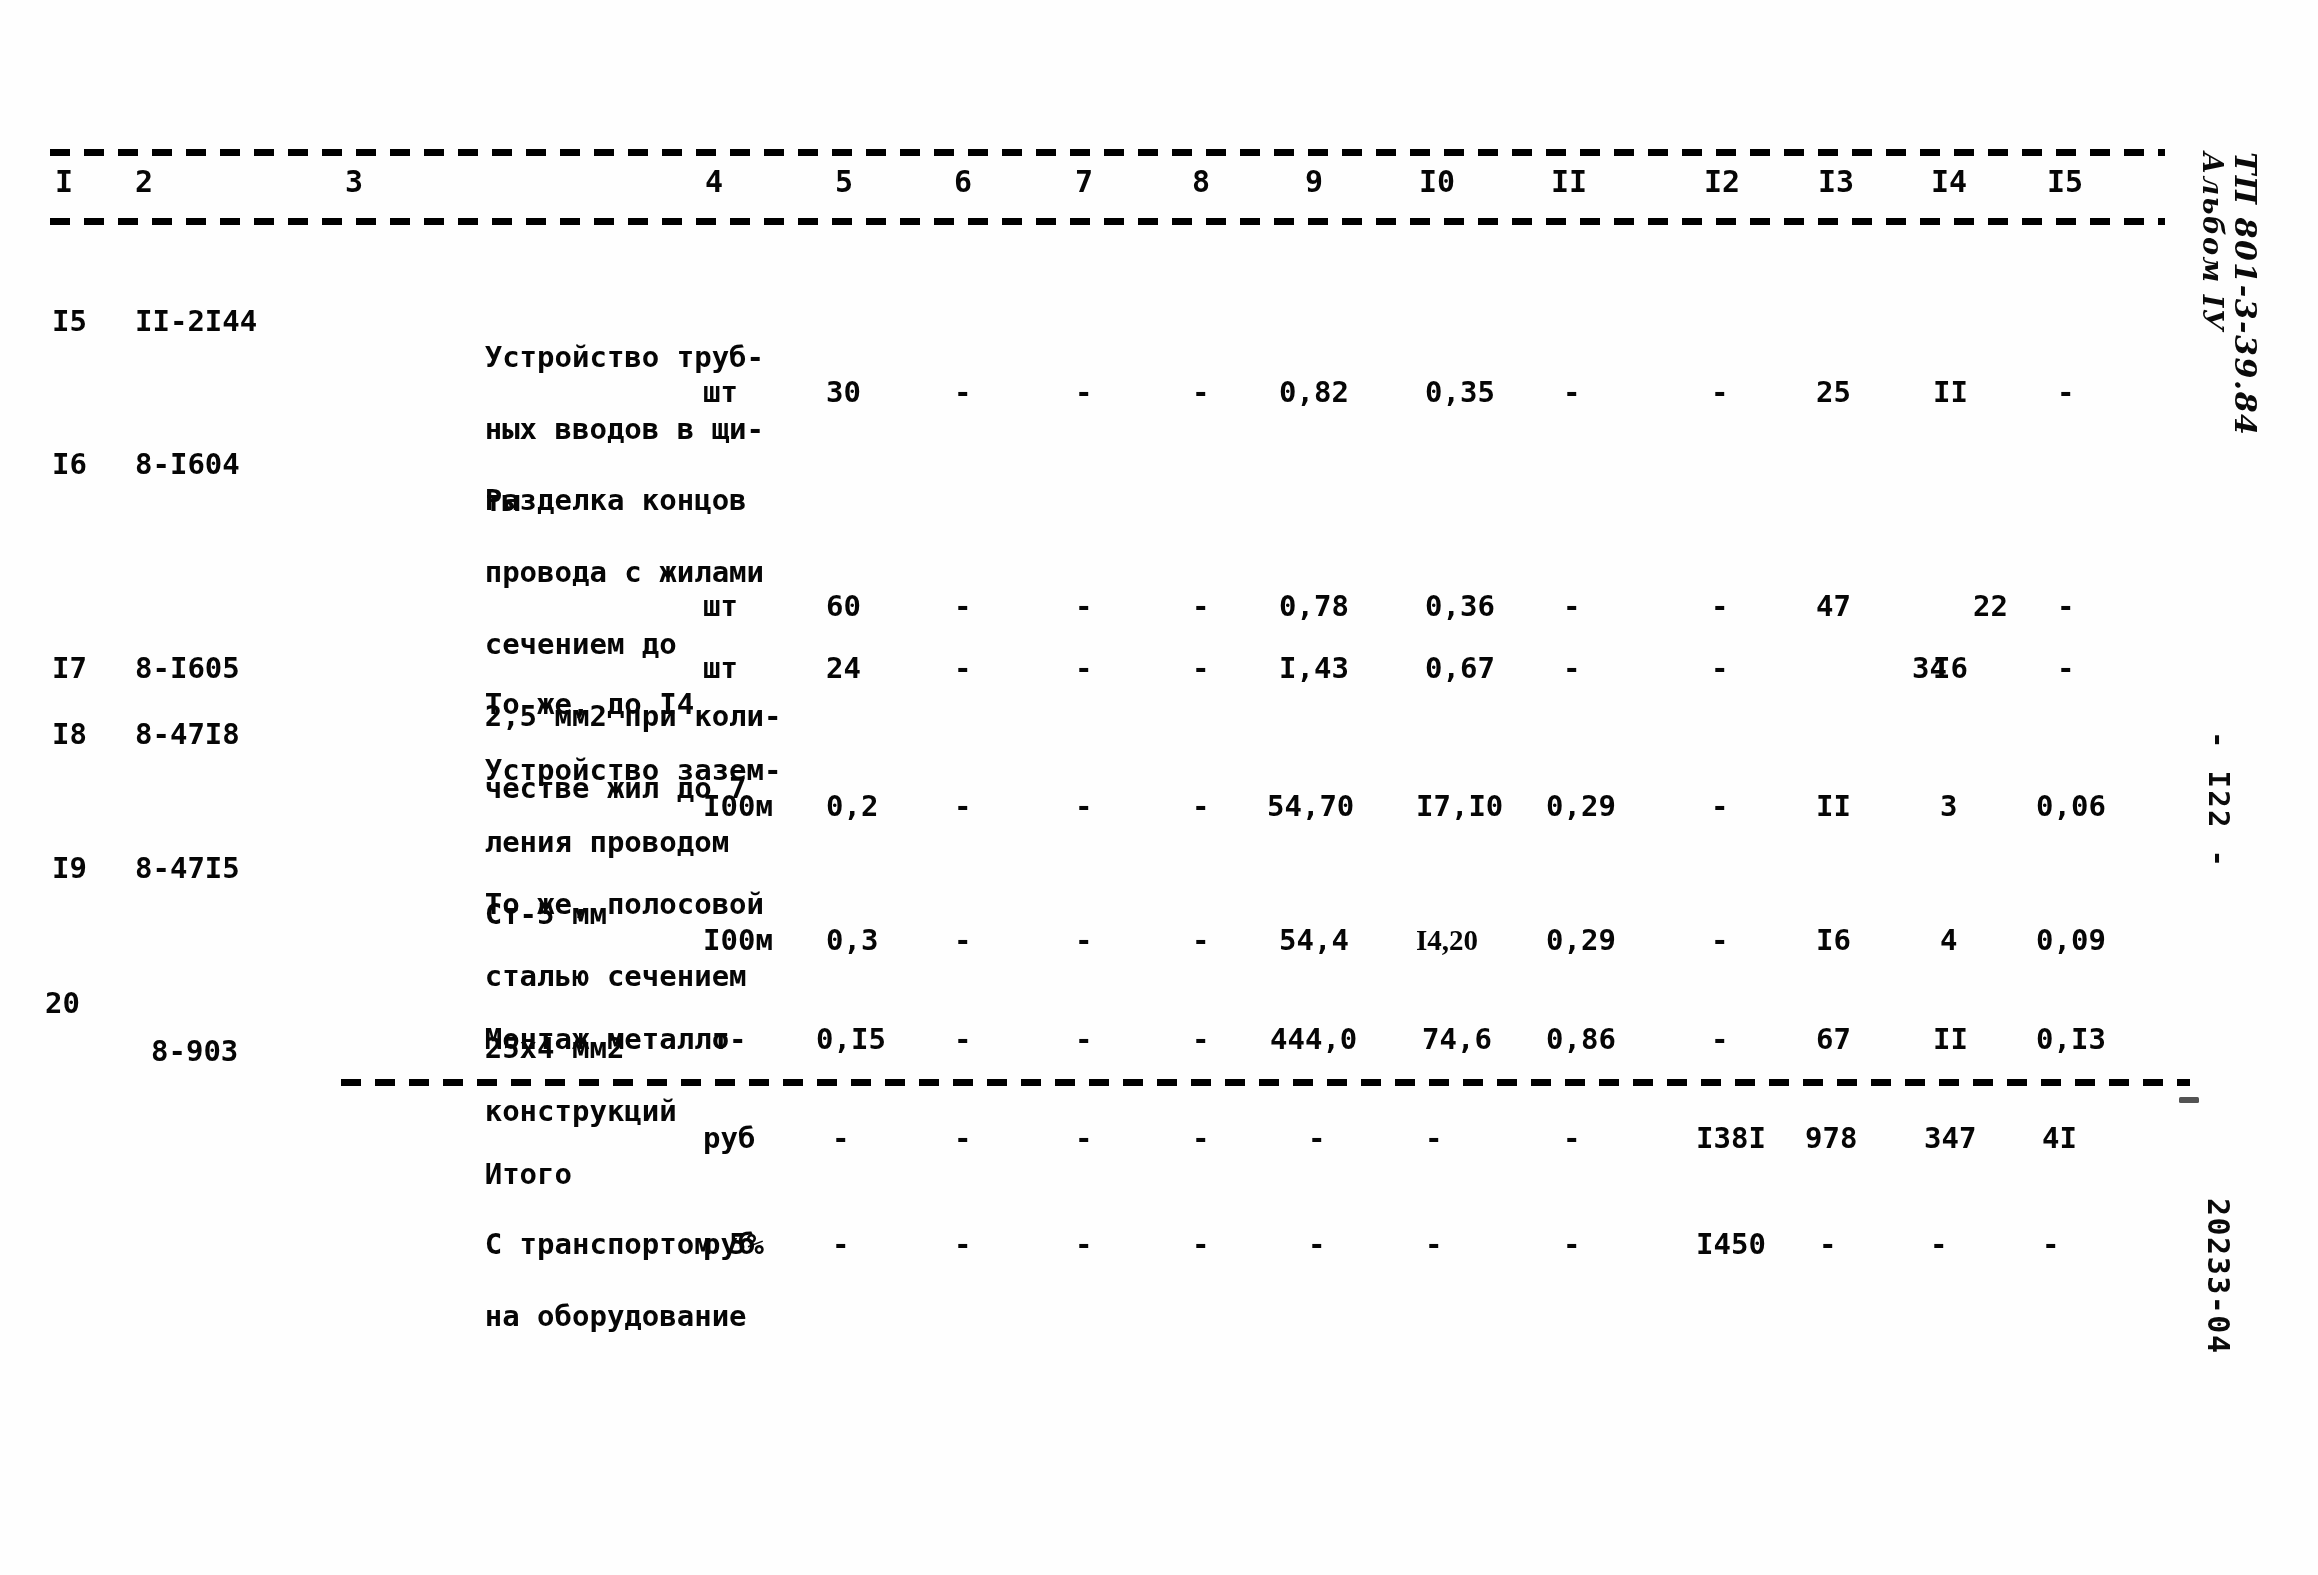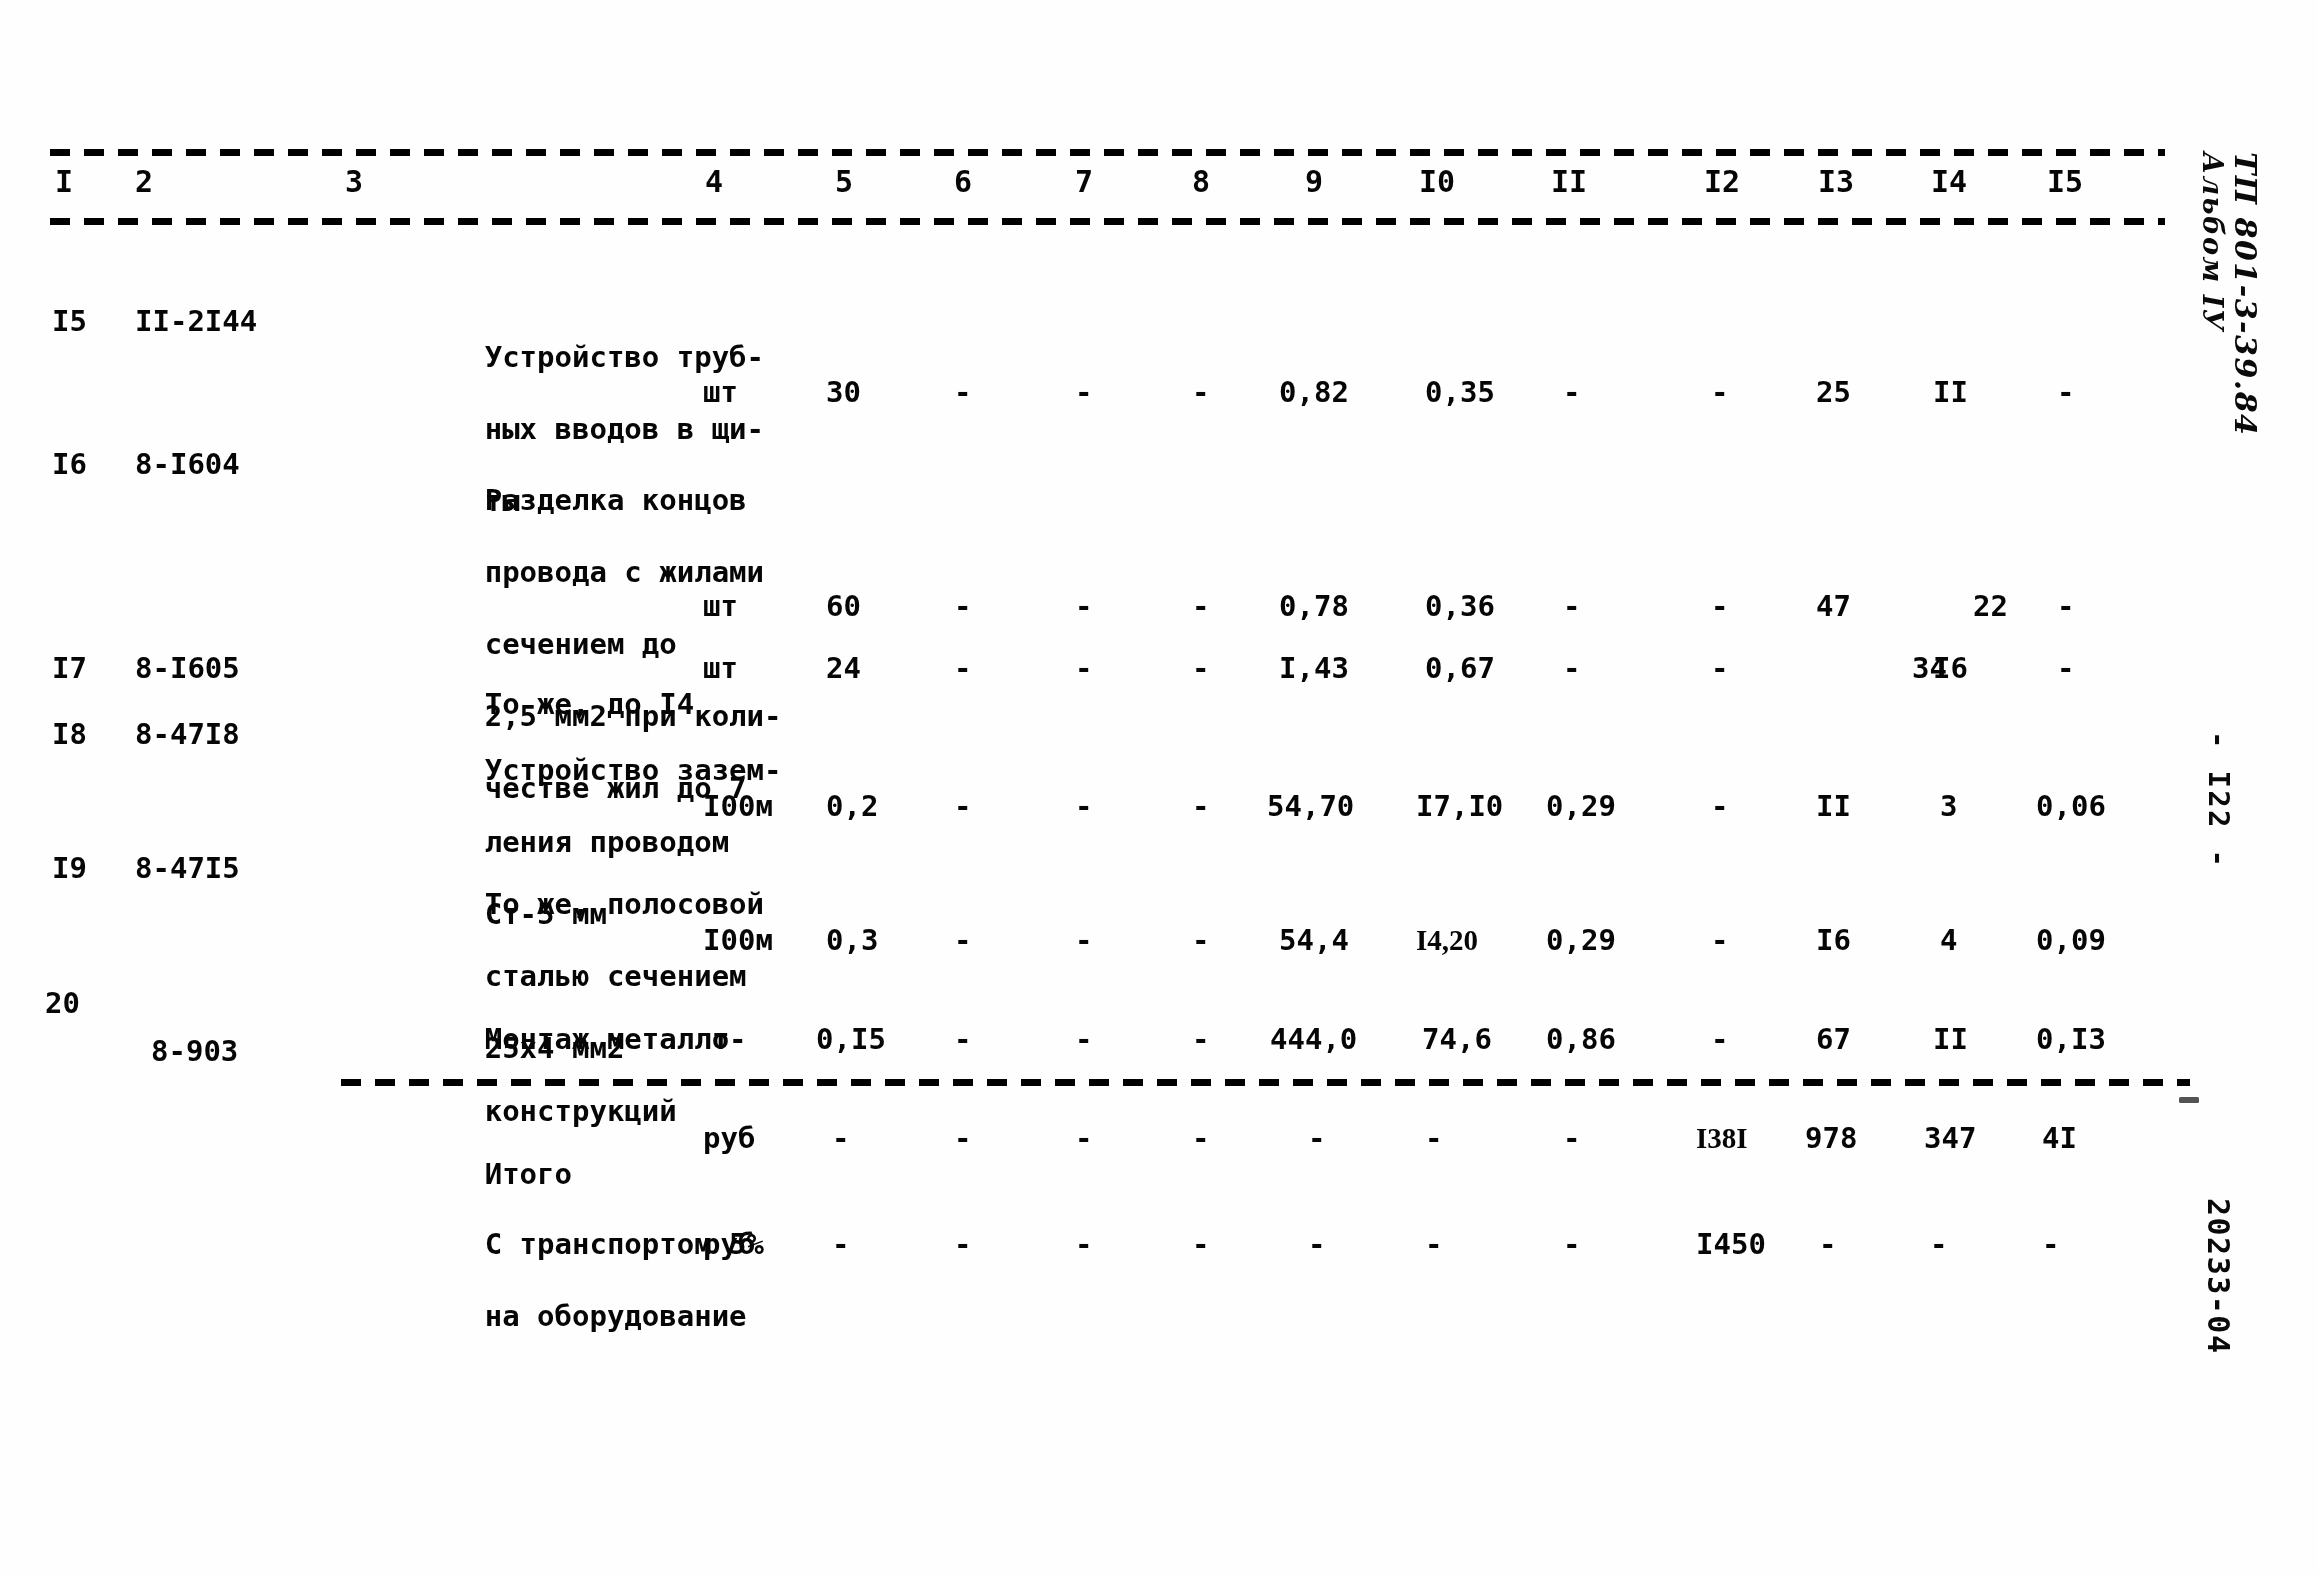--- a/index.html
+++ b/index.html
@@ -261,21 +261,21 @@
         <span>Итого</span>
       </div>
       <div class="cell" style="left:703px;top:1120px;">руб</div>
       <div class="cell num" style="left:832px;top:1120px;">-</div>
       <div class="cell num" style="left:954px;top:1120px;">-</div>
       <div class="cell num" style="left:1075px;top:1120px;">-</div>
       <div class="cell num" style="left:1192px;top:1120px;">-</div>
       <div class="cell num" style="left:1308px;top:1120px;">-</div>
       <div class="cell num" style="left:1425px;top:1120px;">-</div>
       <div class="cell num" style="left:1563px;top:1120px;">-</div>
-      <div class="cell num" style="left:1696px;top:1120px;font-family:Liberation Serif, serif;">I38I</div>
+      <div class="cell num" style="left:1696px;top:1120px;">I38I</div>
       <div class="cell num" style="left:1805px;top:1120px;">978</div>
       <div class="cell num" style="left:1924px;top:1120px;">347</div>
       <div class="cell num" style="left:2042px;top:1120px;">4I</div>
     </div>
 
     <div class="row">
       <div class="desc" style="left:345px;top:1190px;">
         <span>С транспортом 5%</span><br>
         <span>на оборудование</span>
       </div>

